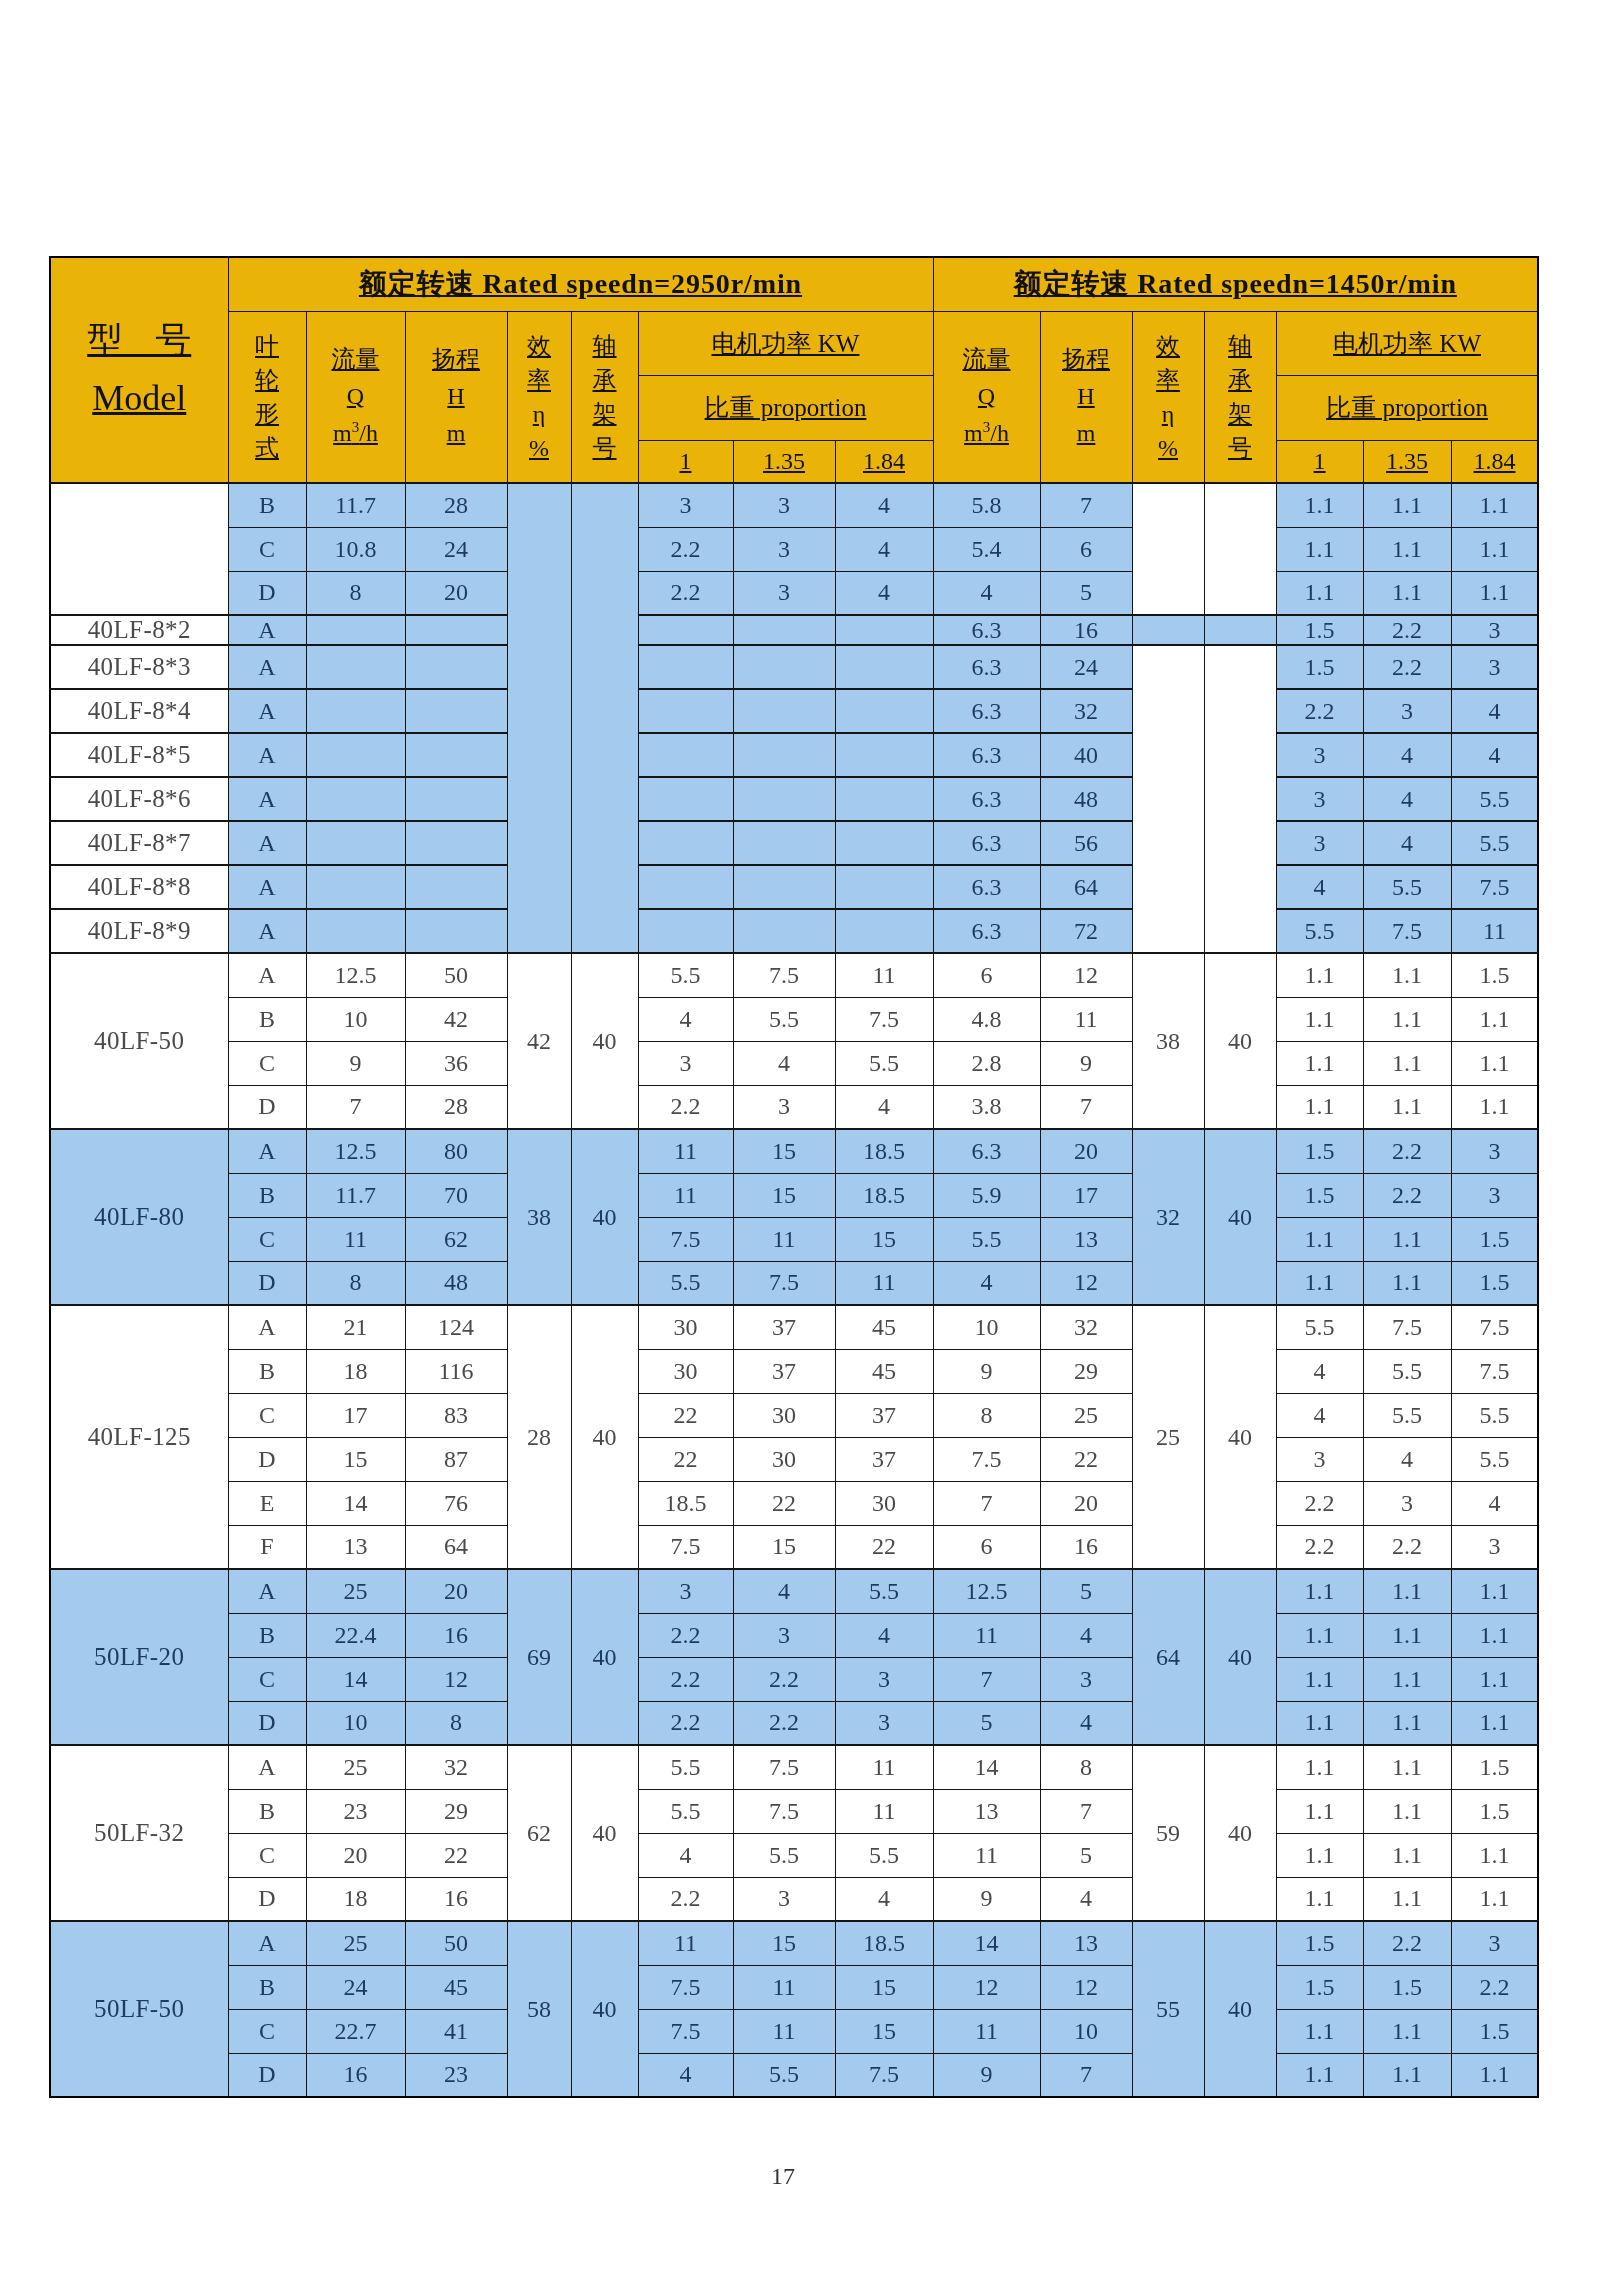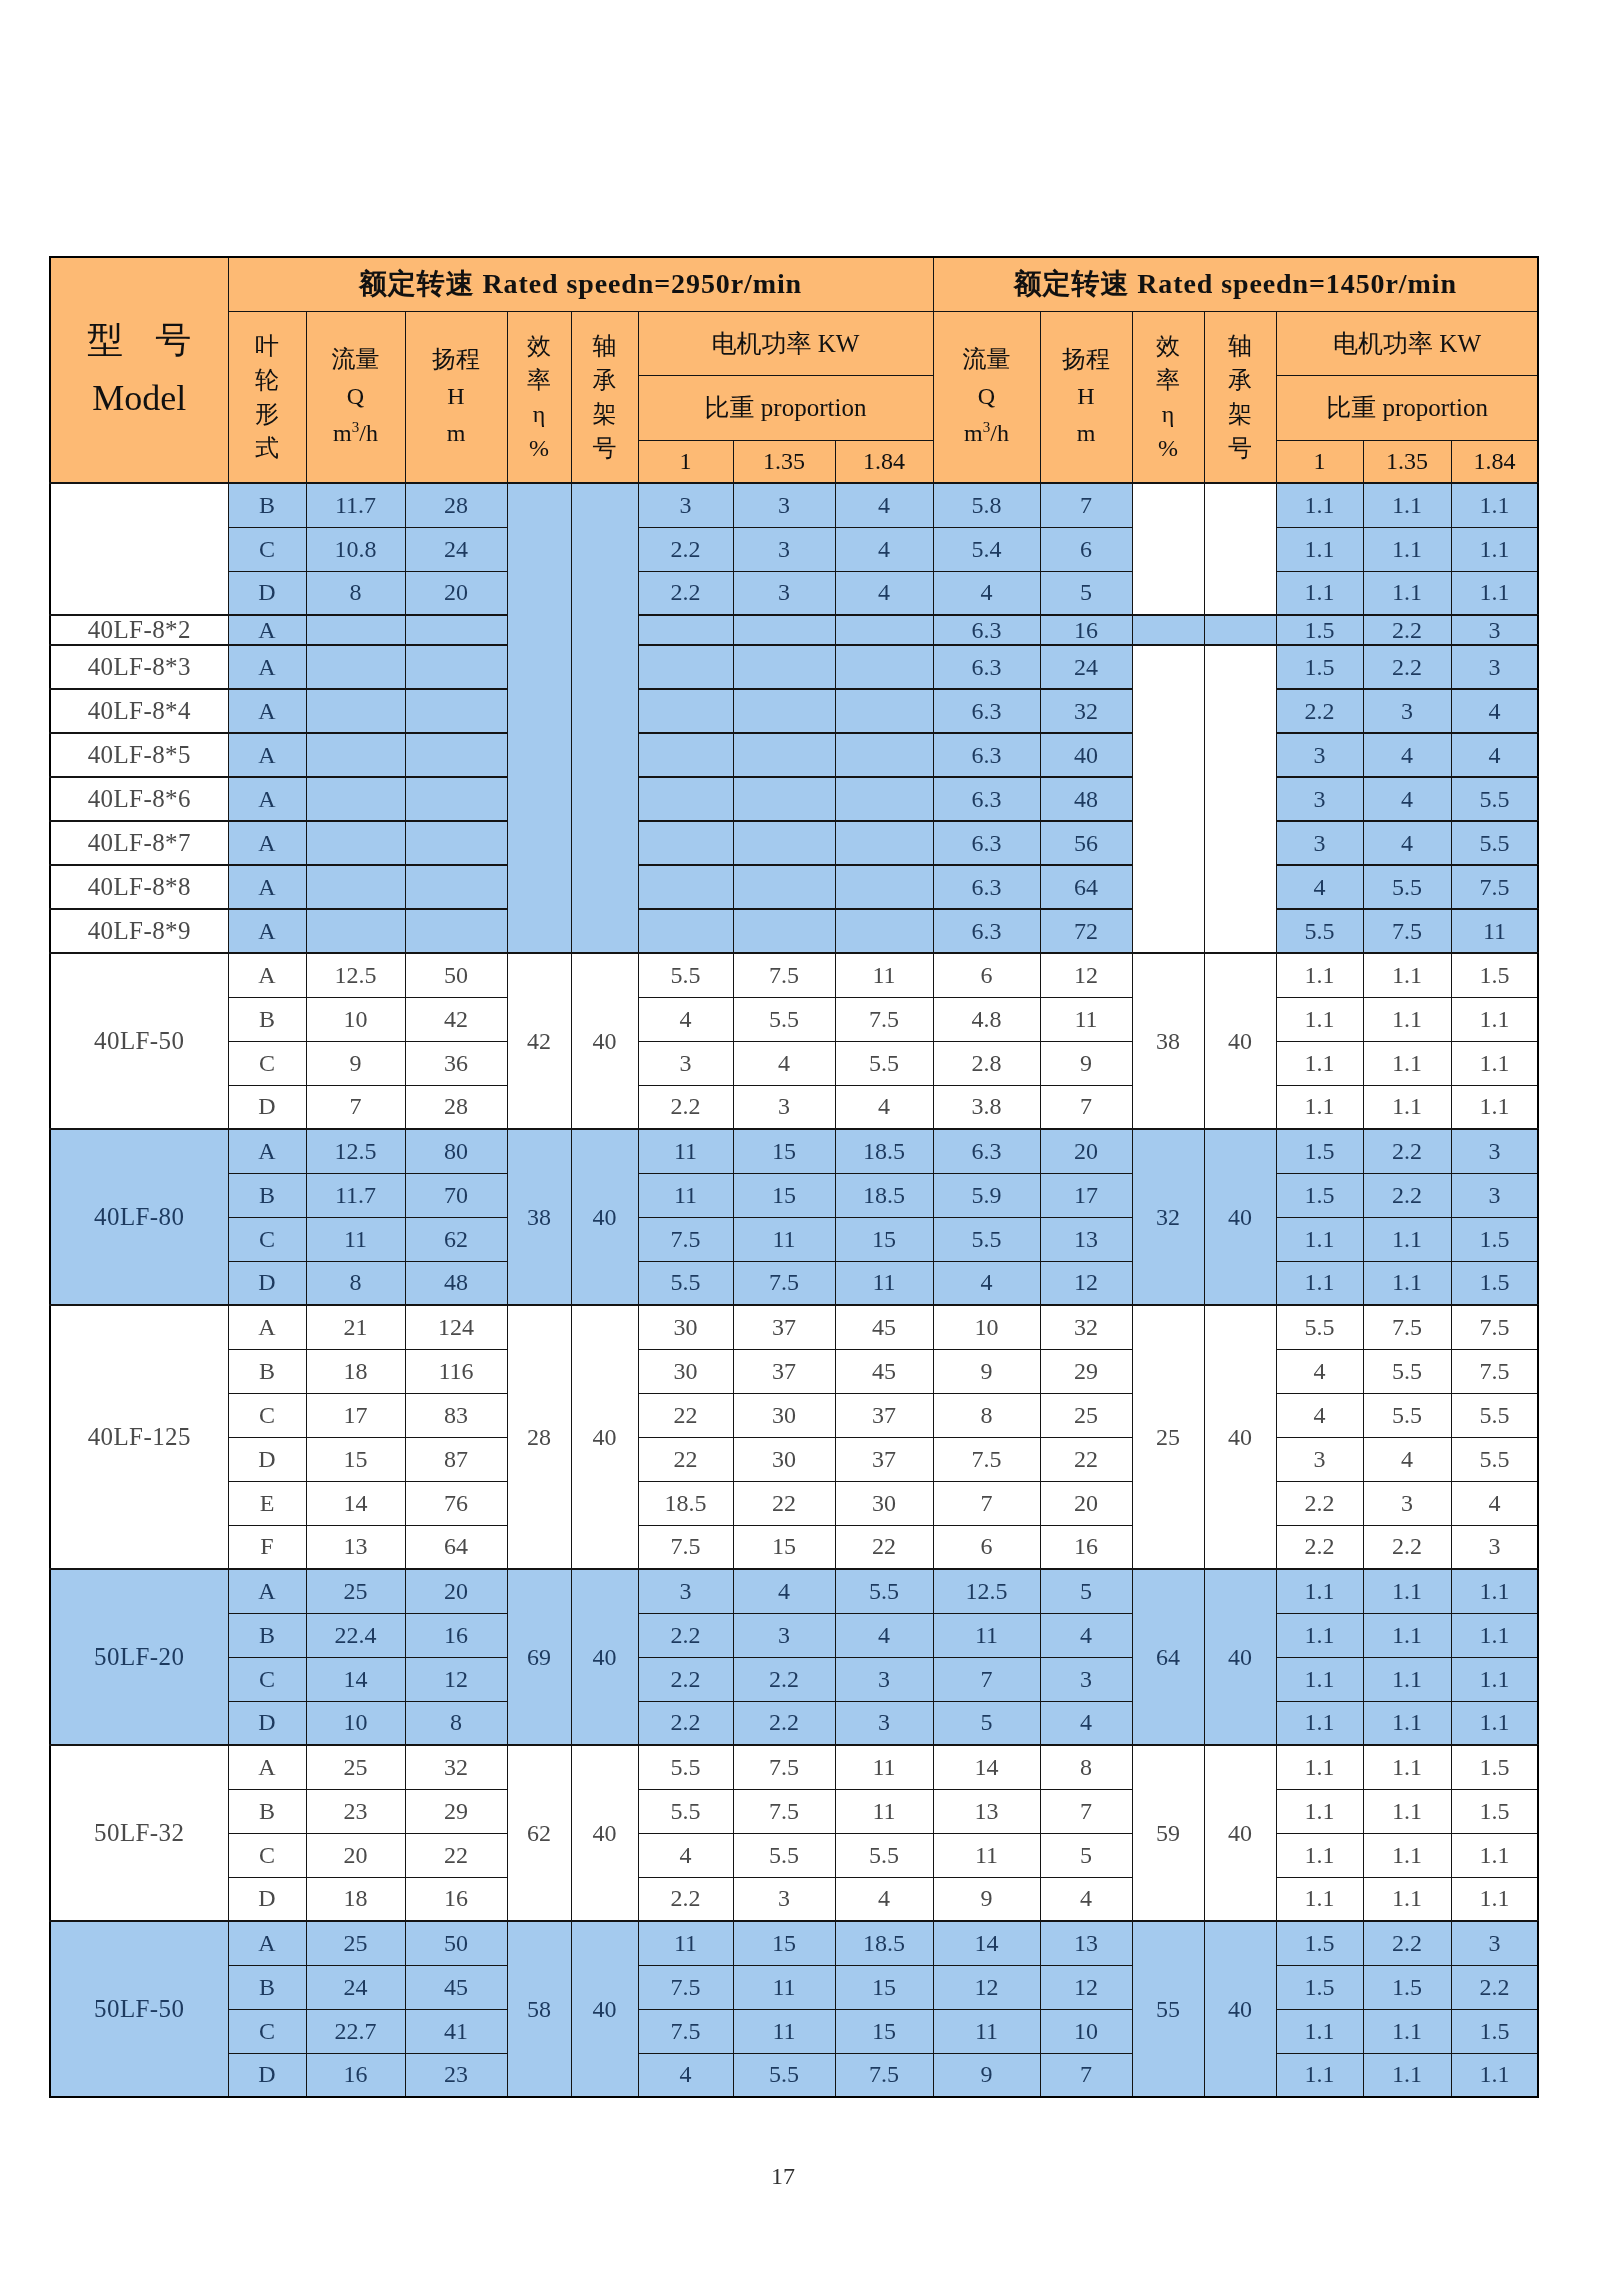--- a/index.html
+++ b/index.html
@@ -12,21 +12,21 @@
   table.spec{
     position:absolute;left:49px;top:256px;width:1487px;
     border-collapse:collapse;table-layout:fixed;
   }
   table.spec th, table.spec td{
     border:1.8px solid #141414;
     text-align:center;vertical-align:middle;
     padding:0;overflow:hidden;
   }
   table.spec{border:2.7px solid #000;}
-  thead th{color:#111;font-weight:normal;font-size:25px;background:#fdba74;}
+  thead th{color:#111;font-weight:normal;font-size:25px;background:#eab308;text-decoration:underline;}
   th.speed{font-weight:bold;font-size:28px;letter-spacing:0.9px;}
   th.model-h{font-size:36px;line-height:1.6;}
   th.model-h .zh{word-spacing:23px;}
   .vtext{white-space:pre-line;line-height:1.42;font-size:24px;}
   .unitcell{line-height:1.55;font-size:24px;}
   .unitcell sup{font-size:15px;}
   th.ratio{font-size:24px;}
   tbody td{font-size:24px;color:#4a4a4a;background:#fff;}
   tbody td.model{font-size:25px;letter-spacing:0.4px;}
   tbody td.hl{background:#a4caee;color:#1d3a5f;}

